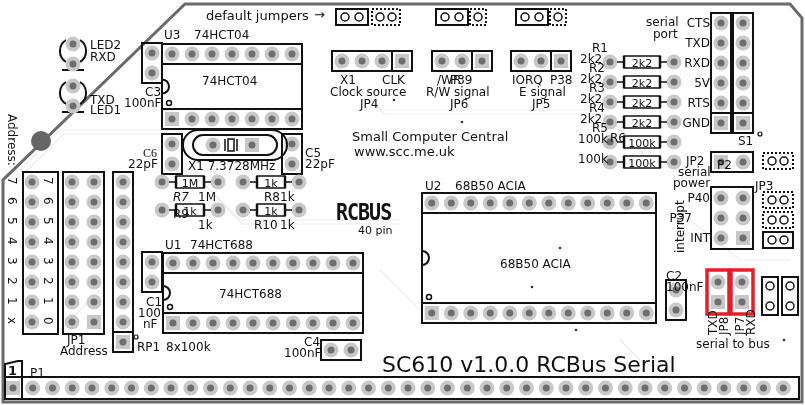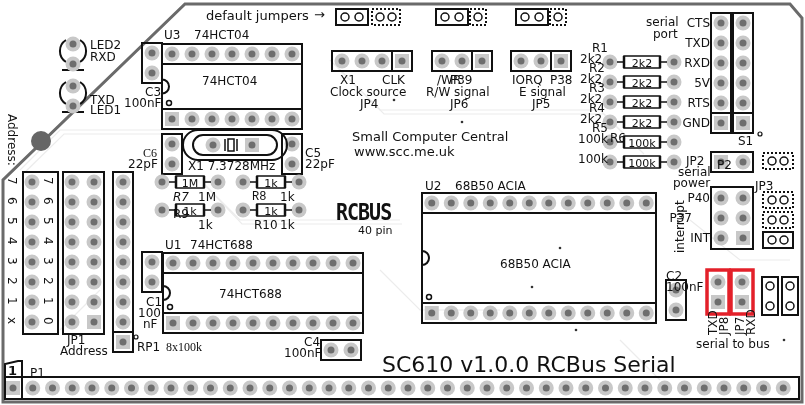--- a/index.html
+++ b/index.html
@@ -1154,38 +1154,38 @@
   <div class="t md" style="left:354px;top:145px;">www.scc.me.uk</div>
 
   <div class="t" style="left:143px;top:147px;font-family:Liberation Serif, serif;">C6</div>
   <div class="t" style="left:128px;top:158px;">22pF</div>
   <div class="t" style="left:305px;top:147px;">C5</div>
   <div class="t" style="left:305px;top:158px;">22pF</div>
   <div class="t" style="left:188px;top:160px;">X1 7.3728MHz</div>
 
   <div class="t" style="left:173px;top:191px;font-style:italic;">R7</div>
   <div class="t" style="left:198px;top:191px;">1M</div>
-  <div class="t" style="left:252px;top:191px;font-family:Liberation Mono, monospace;">R8</div>
+  <div class="t" style="left:264px;top:191px;">R8</div>
   <div class="t" style="left:280px;top:191px;">1k</div>
   <div class="t" style="left:173px;top:208px;">R9</div>
   <div class="t" style="left:198px;top:219px;">1k</div>
   <div class="t" style="left:254px;top:219px;">R10</div>
   <div class="t" style="left:280px;top:219px;">1k</div>
 
   <div class="t rc" style="left:336px;top:202px;">RCBUS</div>
   <div class="t sm" style="left:358px;top:225px;">40 pin</div>
 
   <div class="t" style="left:165px;top:239px;">U1</div>
   <div class="t" style="left:190px;top:239px;">74HCT688</div>
   <div class="t" style="left:219px;top:288px;">74HCT688</div>
   <div class="t" style="left:146px;top:296px;">C1</div>
   <div class="t" style="left:138px;top:307px;">100</div>
   <div class="t" style="left:143px;top:318px;">nF</div>
   <div class="t" style="left:137px;top:341px;">RP1</div>
-  <div class="t" style="left:166px;top:341px;font-family:Liberation Serif, serif;">8x100k</div>
+  <div class="t" style="left:166px;top:341px;">8x100k</div>
   <div class="t" style="left:304px;top:336px;">C4</div>
   <div class="t" style="left:284px;top:347px;">100nF</div>
 
   <div class="t" style="left:425px;top:180px;">U2</div>
   <div class="t" style="left:455px;top:180px;">68B50 ACIA</div>
   <div class="t" style="left:500px;top:258px;">68B50 ACIA</div>
   <div class="t" style="left:666px;top:270px;">C2</div>
   <div class="t" style="left:666px;top:281px;">100nF</div>
 
   <div class="t big" style="left:382px;top:354px;">SC610 v1.0.0 RCBus Serial</div>

